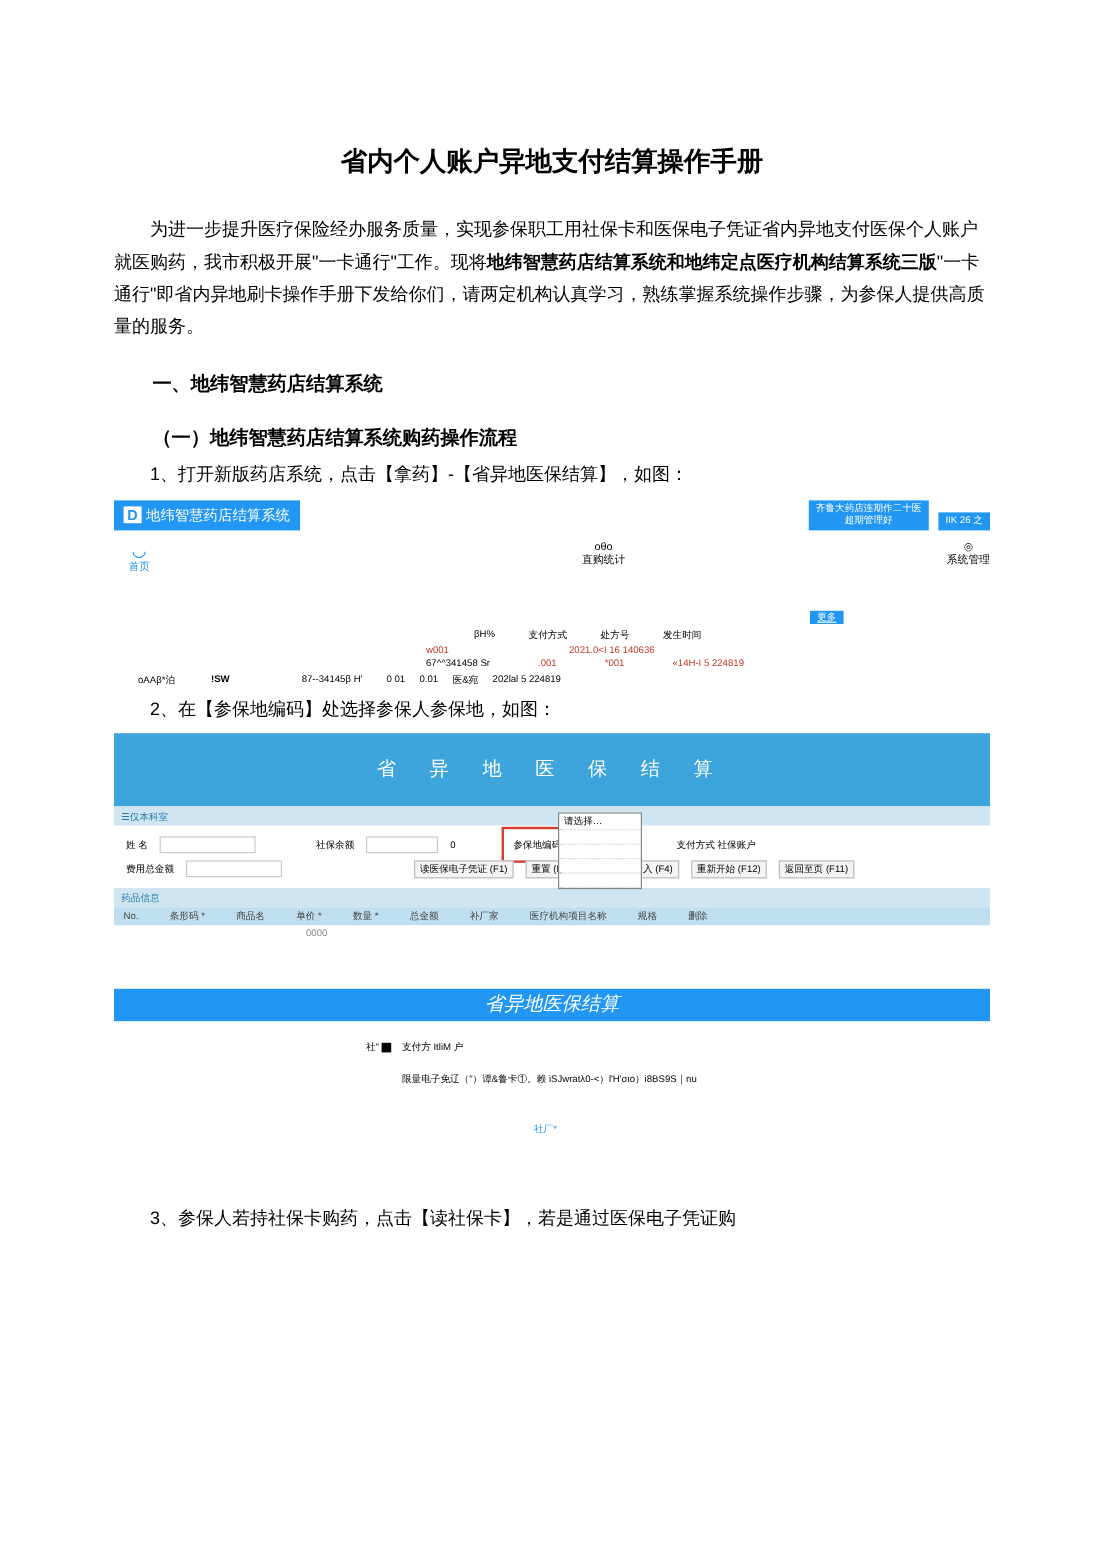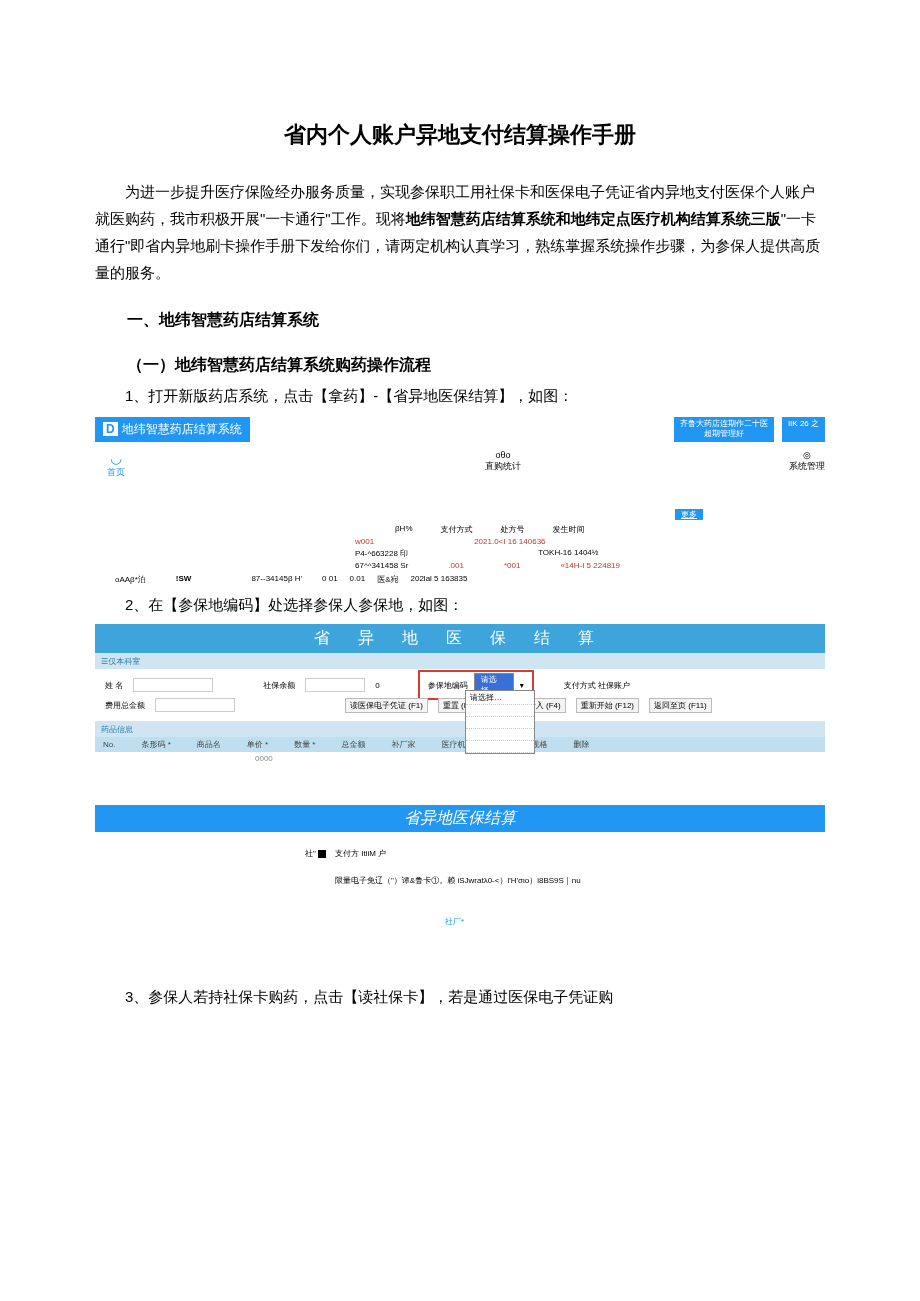--- a/index.html
+++ b/index.html
@@ -17,38 +17,38 @@
   .bold { font-weight: bold; }
   .h-sec { font-weight: bold; text-indent: 2em; font-size: 16px; margin: 24px 0; }
   .h-sub { font-weight: bold; text-indent: 2em; font-size: 16px; margin: 6px 0; }
   .step { text-indent: 2em; line-height: 1.8; margin: 4px 0; }
 
   
   .shot1 { margin: 8px 0 6px 0; font-size: 9px; }
   .s1-top { display:flex; align-items:flex-start; }
   .s1-banner { background:#2196f3; color:#fff; padding:4px 8px; font-size:12px; display:inline-block; }
   .s1-banner .d { background:#fff; color:#2196f3; padding:0 3px; margin-right:4px; font-weight:bold;}
-  .s1-rightboxes { margin-left:auto; display:flex; gap:8px; }
+  .s1-rightboxes { margin-left:auto; display:flex; gap:8px;align-items:flex-end; }
   .s1-bluebox { background:#2196f3; color:#fff; font-size:8px; padding:2px 6px; text-align:center; line-height:1.3;}
   .s1-row2 { display:flex; margin-top:8px; }
   .s1-home { color:#2196f3; font-size:9px; margin-left:12px; text-align:center;}
   .s1-home .circ { font-size:14px; display:block;}
   .s1-stat { margin-left:360px; font-size:9px; text-align:center;}
   .s1-sys { margin-left:auto; font-size:9px; text-align:center;}
   .s1-more { margin-left:580px; margin-top:30px; }
   .s1-more span{ background:#2196f3; color:#fff; font-size:8px; padding:1px 6px;text-decoration:underline;}
   .s1-table { font-size:8px; margin-top:4px;}
   .s1-table .hdr { display:flex; gap:28px; margin-left:300px;}
   .s1-table .row { display:flex; gap:40px; margin-left:260px; margin-top:2px; color:#c0392b; font-size:8px;}
   .s1-table .row .b{ color:#000;}
   .s1-bottom { display:flex; font-size:8px; margin-top:4px;}
 
   
   .shot2 { margin:6px 0; font-size:9px; background:#fff;}
-  .s2-header { background:#3da5dc; color:#fff; font-size:16px; letter-spacing:12px; padding:4px 0; text-align:center; font-family:"SimSun";}
+  .s2-header { background:#3da5dc; color:#fff; font-size:16px; letter-spacing:12px; padding:20px 0; text-align:center; font-family:"SimSun";}
   .s2-bar { background:#cfe6f2; height:16px; display:flex; align-items:center; padding:0 6px; font-size:8px; color:#2a7aa8;}
   .s2-body { padding:6px 10px;}
   .s2-line { display:flex; align-items:center; gap:10px; font-size:8px; height:20px;}
   .s2-input { border:1px solid #ccc; height:14px; width:80px; background:#fff;}
   .s2-redbox { border:2px solid #d93c2e; padding:1px 8px; display:inline-flex; align-items:center; gap:6px;margin-left:28px;}
   .s2-dropdown { background:#3a6fd8; color:#fff; font-size:8px; padding:0 6px; border:1px solid #888; display:inline-block; width:40px;}
   .s2-btn { border:1px solid #bbb; background:#f4f4f4; font-size:8px; padding:1px 4px;}
   .s2-listpopup { position:absolute; margin-left:370px; width:70px; background:#fff; border:1px solid #888; font-size:8px;}
   .s2-listpopup div{ padding:1px 4px; border-bottom:1px dotted #ccc;}
   .s2-cols { background:#bfdff0; height:15px; display:flex; gap:26px; padding:0 8px; font-size:8px; align-items:center; color:#444;}
@@ -110,39 +110,35 @@
     <div class="hdr">
       <span>βH%</span>
       <span>支付方式</span>
       <span>处方号</span>
       <span>发生时间</span>
     </div>
     <div class="row">
       <span>w001</span>
       <span style="margin-left:60px;">2021.0&lt;I 16 140636</span>
     </div>
-    <div class="row" style="color:#000;">
-      <span>P4-^663228 印</span>
-      <span style="margin-left:90px;">TOKH-16 1404½</span>
-    </div>
     <div class="row">
       <span class="b">67^^341458 Sr</span>
       <span>.001</span>
       <span>*001</span>
       <span>«14H-I 5 224819</span>
     </div>
   </div>
   <div class="s1-bottom">
     <span style="margin-left:20px;">oAAβ*泊</span>
     <span style="margin-left:30px; font-weight:bold;">!SW</span>
     <span style="margin-left:60px;">87--34145β H'</span>
     <span style="margin-left:20px;">0 01</span>
     <span style="margin-left:12px;">0.01</span>
     <span style="margin-left:12px;">医&amp;宛</span>
-    <span style="margin-left:12px;">202lal 5 163835</span>
+    <span style="margin-left:12px;">202lal 5 224819</span>
   </div>
 </div>
 
 <div class="step">2、在【参保地编码】处选择参保人参保地，如图：</div>
 
 <div class="shot2" style="position:relative;">
   <div class="s2-header">省 异 地 医 保 结 算</div>
   <div class="s2-bar">
     <span>☰</span>
     <span>仅本科室</span>

